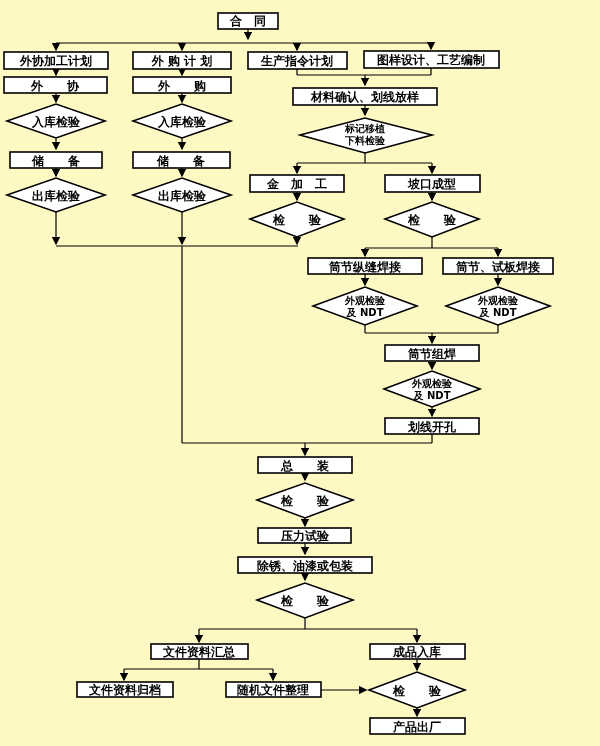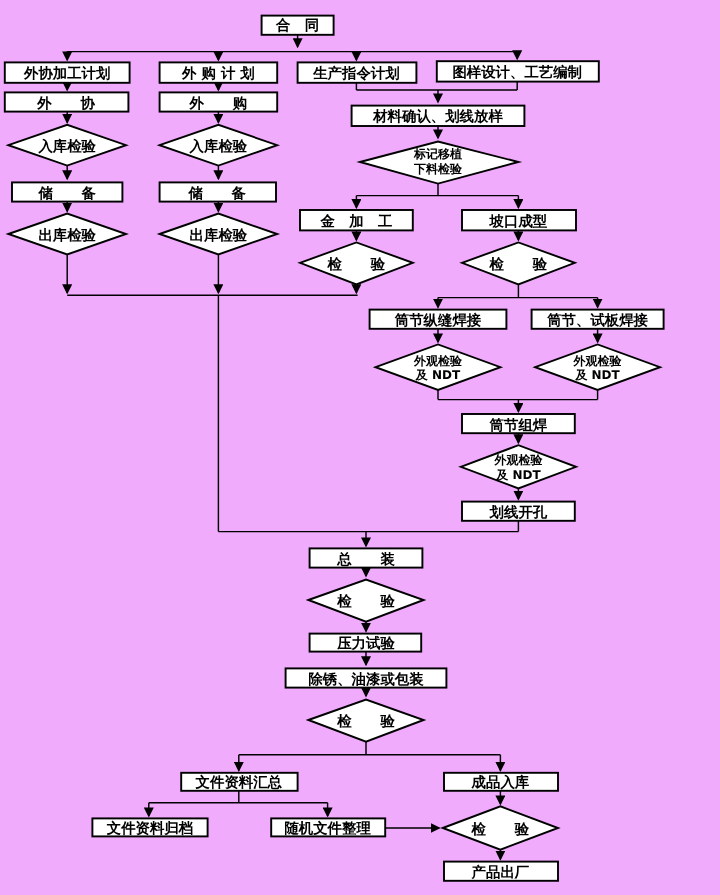--- a/index.html
+++ b/index.html
@@ -1,16 +1,16 @@
 <!DOCTYPE html>
 <html><head>
 <meta charset="utf-8">
 <style>
   html,body{margin:0;padding:0;background:#ffffff;}
-  .stage{width:600px;height:746px;position:relative;background:#f0abfc;}
+  .stage{width:600px;height:746px;position:relative;background:#fef9c3;}
   svg{display:block;}
   svg text{
     font-family:"DejaVu Sans",sans-serif;
     font-weight:bold;
     fill:#000000;
     white-space:pre;
     text-anchor:middle;
   }
   .lbl{font-size:12px;}
   .lbl-sm{font-size:10px;}

